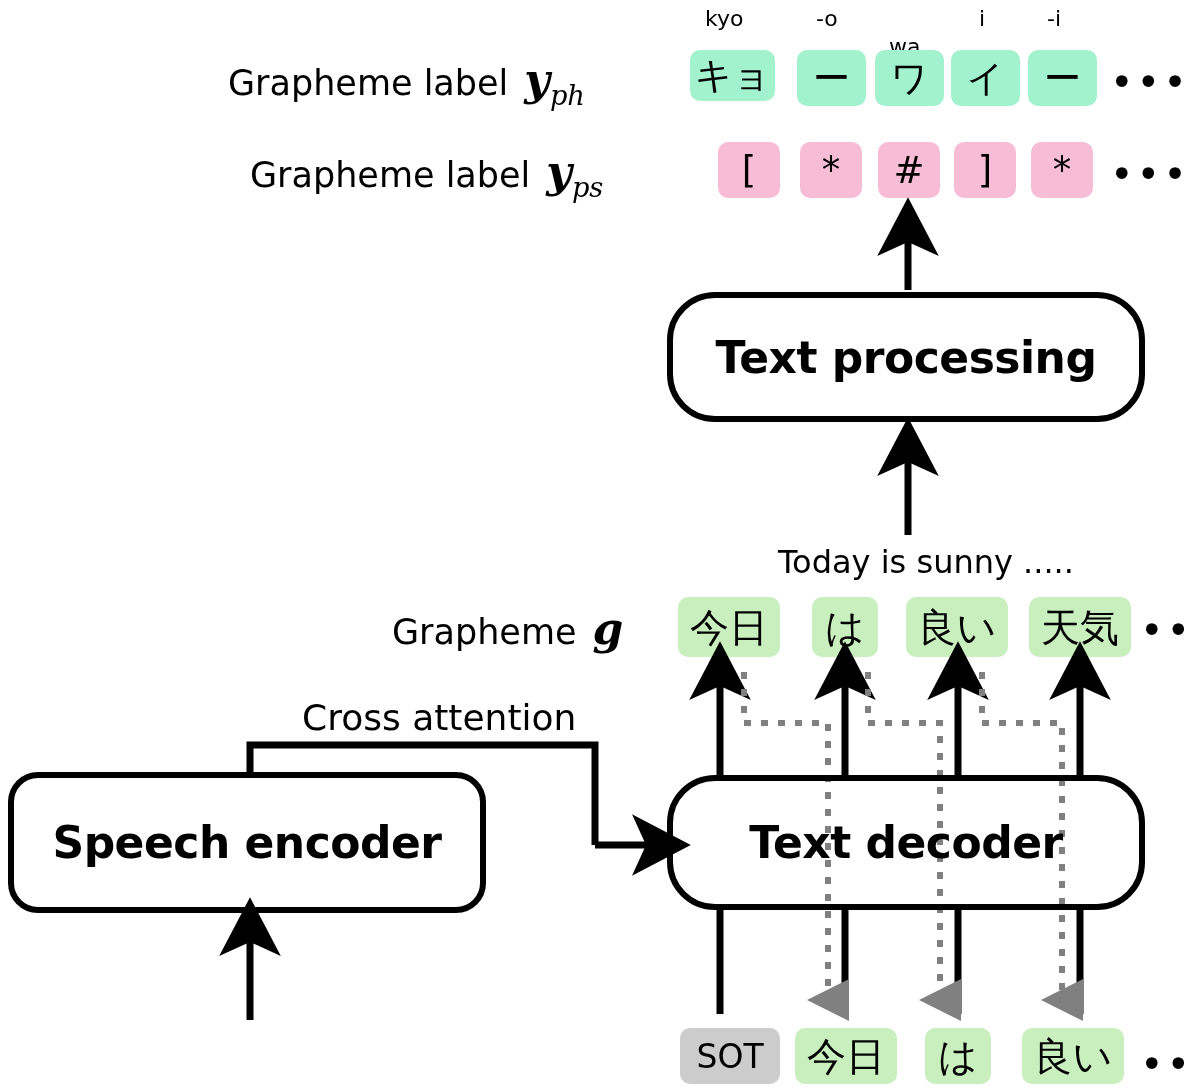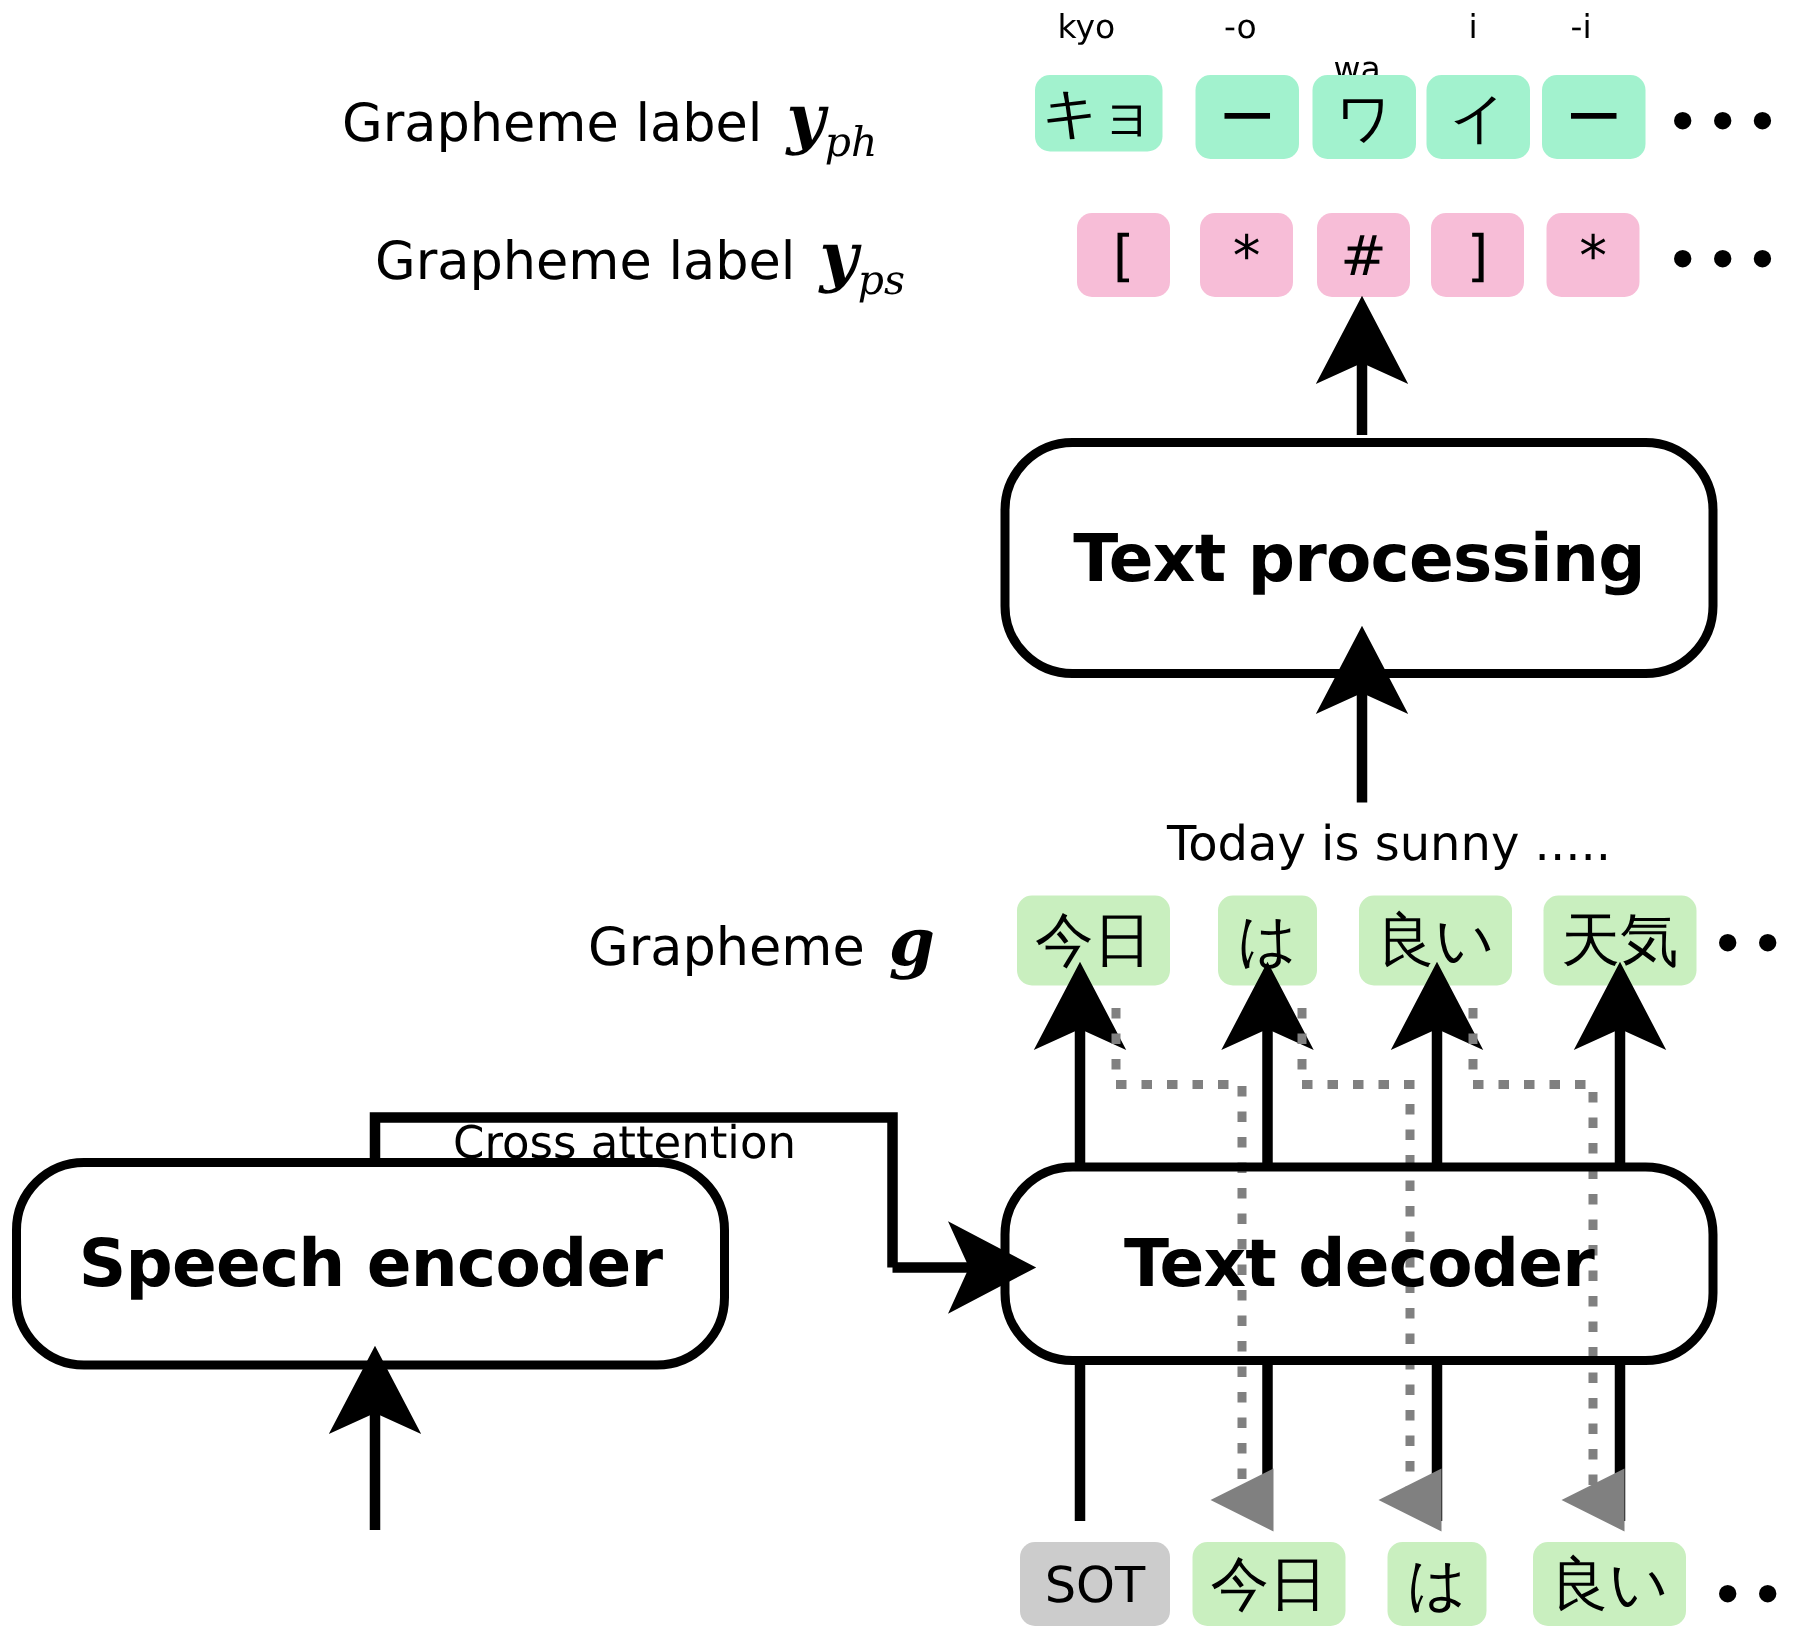--- a/index.html
+++ b/index.html
@@ -160,39 +160,39 @@
     <span>Grapheme label</span><span style="display:inline-block;width:16px;"></span><span class="mathvar" style="font-size:44px;"><span>y</span><span class="sub">ps</span></span>
   </div>
 
   <div class="chip chip-ps" style="left:718px; top:142px; width:62px; height:56px;">[</div>
   <div class="chip chip-ps" style="left:800px; top:142px; width:62px; height:56px;">*</div>
   <div class="chip chip-ps" style="left:878px; top:142px; width:62px; height:56px;">#</div>
   <div class="chip chip-ps" style="left:954px; top:142px; width:62px; height:56px;">]</div>
   <div class="chip chip-ps" style="left:1031px; top:142px; width:62px; height:56px;">*</div>
   <div class="txt ellipsis" style="left:1110px; top:154px;">•••</div>
 
-  <div class="module" style="left:667px; top:292px; width:478px; height:160px;text-align:right;">
+  <div class="module" style="left:667px; top:292px; width:478px; height:130px;text-align:right;">
     <span class="module-label">Text processing</span>
   </div>
 
   <div class="txt" style="left:778px; top:546px; font-size:32px;">Today is sunny .....</div>
 
   <div class="txt rowlabel" style="left:392px; top:607px;">
     <span>Grapheme</span><span style="display:inline-block;width:16px;"></span><span class="mathvar" style="font-size:44px;"><span>g</span></span>
   </div>
 
   <div class="chip chip-g" style="left:678px; top:597px; width:102px; height:60px;">今日</div>
   <div class="chip chip-g" style="left:812px; top:597px; width:66px; height:60px;">は</div>
   <div class="chip chip-g" style="left:906px; top:597px; width:102px; height:60px;">良い</div>
   <div class="chip chip-g" style="left:1029px; top:597px; width:102px; height:60px;">天気</div>
   <div class="txt ellipsis" style="left:1140px; top:610px;">•••</div>
 
-  <div class="txt" style="left:302px; top:700px; font-size:30px;margin-top:48px;">Cross attention</div>
-
-  <div class="module" style="left:8px; top:772px; width:478px; height:141px;">
+  <div class="txt" style="left:302px; top:700px; font-size:36px;">Cross attention</div>
+
+  <div class="module" style="left:8px; top:772px; width:478px; height:141px;border-radius:30px;">
     <span class="module-label">Speech encoder</span>
   </div>
 
   <div class="module" style="left:667px; top:775px; width:478px; height:135px;">
     <span class="module-label">Text decoder</span>
   </div>
 
 
   <div class="chip chip-sot" style="left:680px; top:1028px; width:100px; height:56px;">SOT</div>
   <div class="chip chip-g" style="left:795px; top:1028px; width:102px; height:56px;">今日</div>

